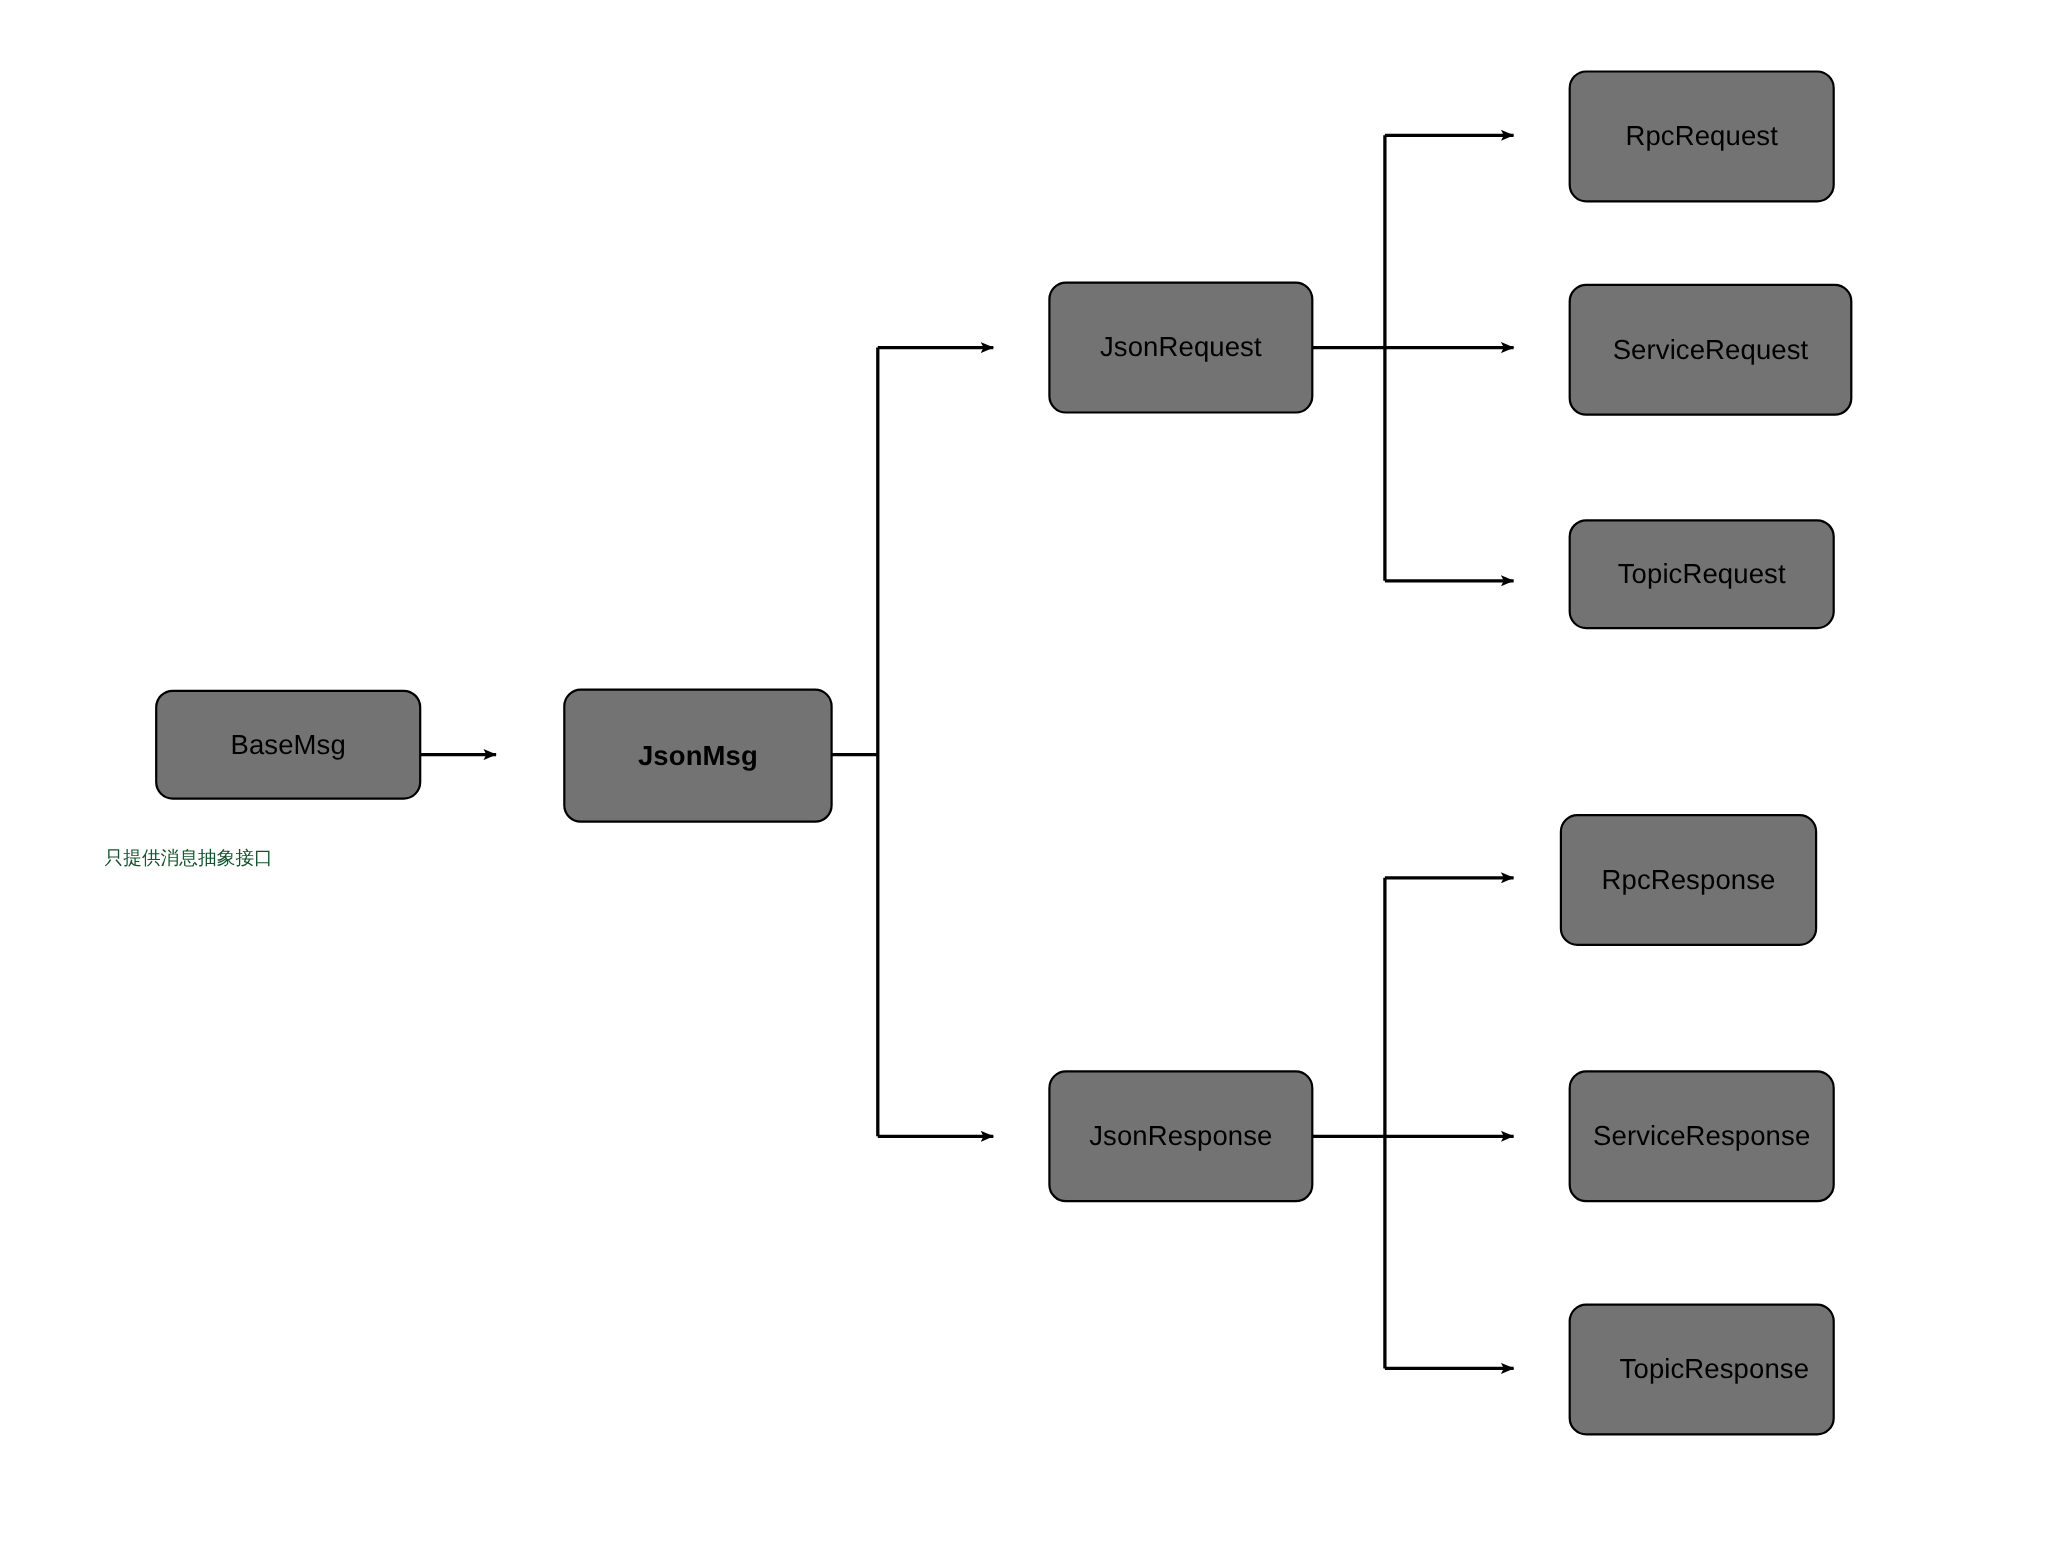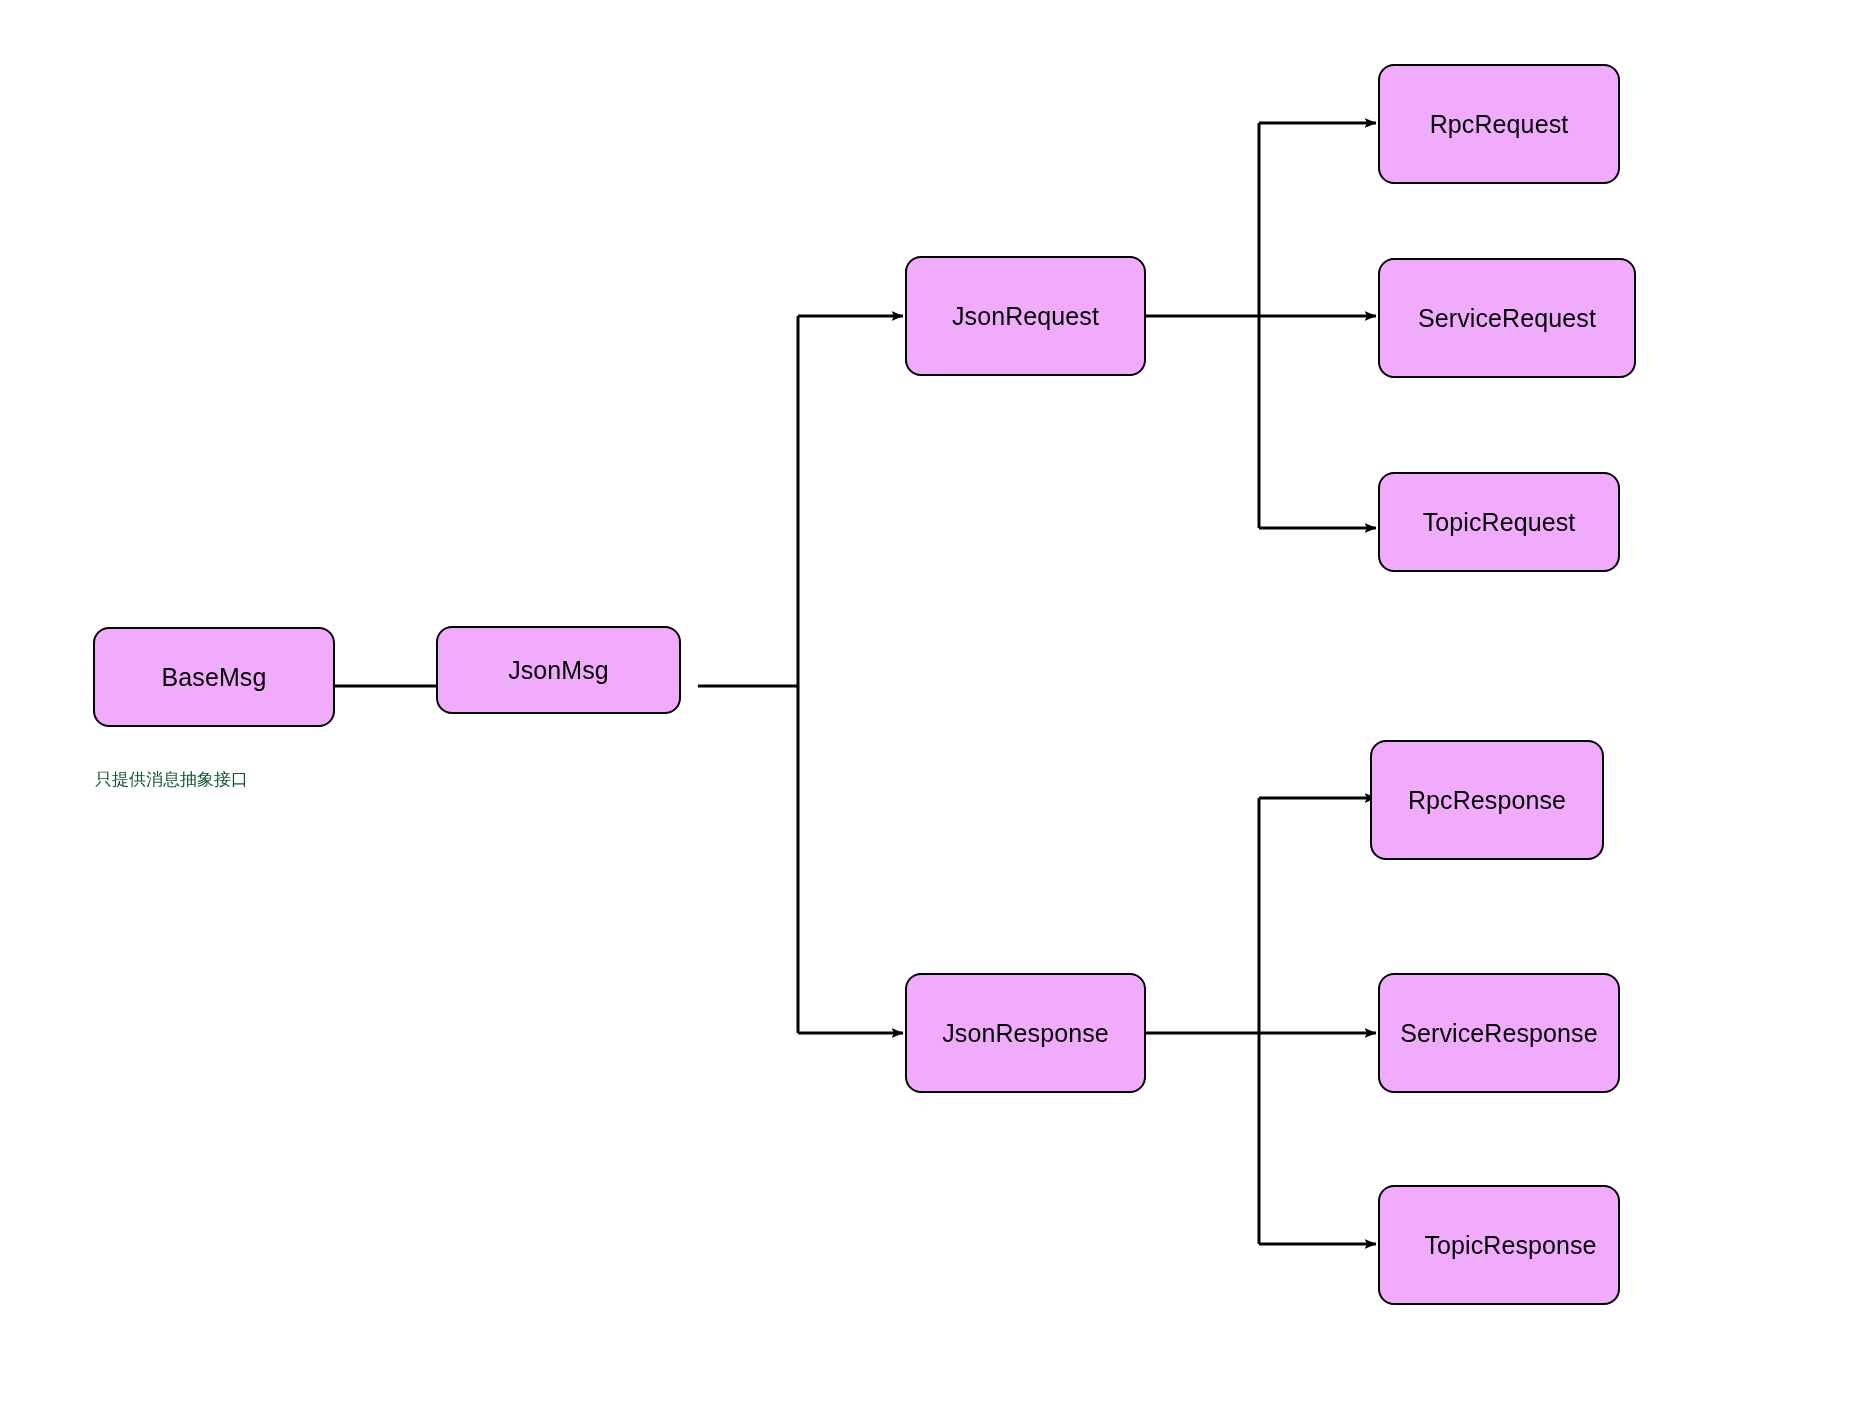--- a/index.html
+++ b/index.html
@@ -22,30 +22,31 @@
     left: 0;
     top: 0;
     width: 1867px;
     height: 1411px;
   }
   .node {
     position: absolute;
     box-sizing: border-box;
     border: 2px solid #000000;
     border-radius: 16px;
-    background: #f0abfc;
+    background: #737373;
     display: flex;
     align-items: center;
     justify-content: center;
     color: #000000;
     font-size: 25px;
     line-height: 1.2;
     letter-spacing: 0.1px;
     white-space: nowrap;
     z-index: 2;
+    margin-left: 48px;
   }
   .node-label {
     pointer-events: none;
   }
   .caption {
     position: absolute;
     color: #14532d;
     font-size: 17px;
     line-height: 1.2;
     white-space: nowrap;
@@ -87,21 +88,21 @@
       <path d="M1259,798 L1376,798" marker-end="url(#arrowhead)"></path>
       <path d="M1259,1033 L1376,1033" marker-end="url(#arrowhead)"></path>
       <path d="M1259,1244 L1376,1244" marker-end="url(#arrowhead)"></path>
     </g>
   </svg>
 
   <div class="node" style="left:93px; top:627px; width:242px; height:100px;">
     <span class="node-label">BaseMsg</span>
   </div>
 
-  <div class="node" style="left:436px; top:626px; width:245px; height:88px;">
+  <div class="node" style="left:464px; top:626px; width:245px; height:122px;font-weight:bold;">
     <span class="node-label">JsonMsg</span>
   </div>
 
   <div class="node" style="left:905px; top:973px; width:241px; height:120px;">
     <span class="node-label">JsonResponse</span>
   </div>
 
   <div class="node" style="left:905px; top:256px; width:241px; height:120px;">
     <span class="node-label">JsonRequest</span>
   </div>

